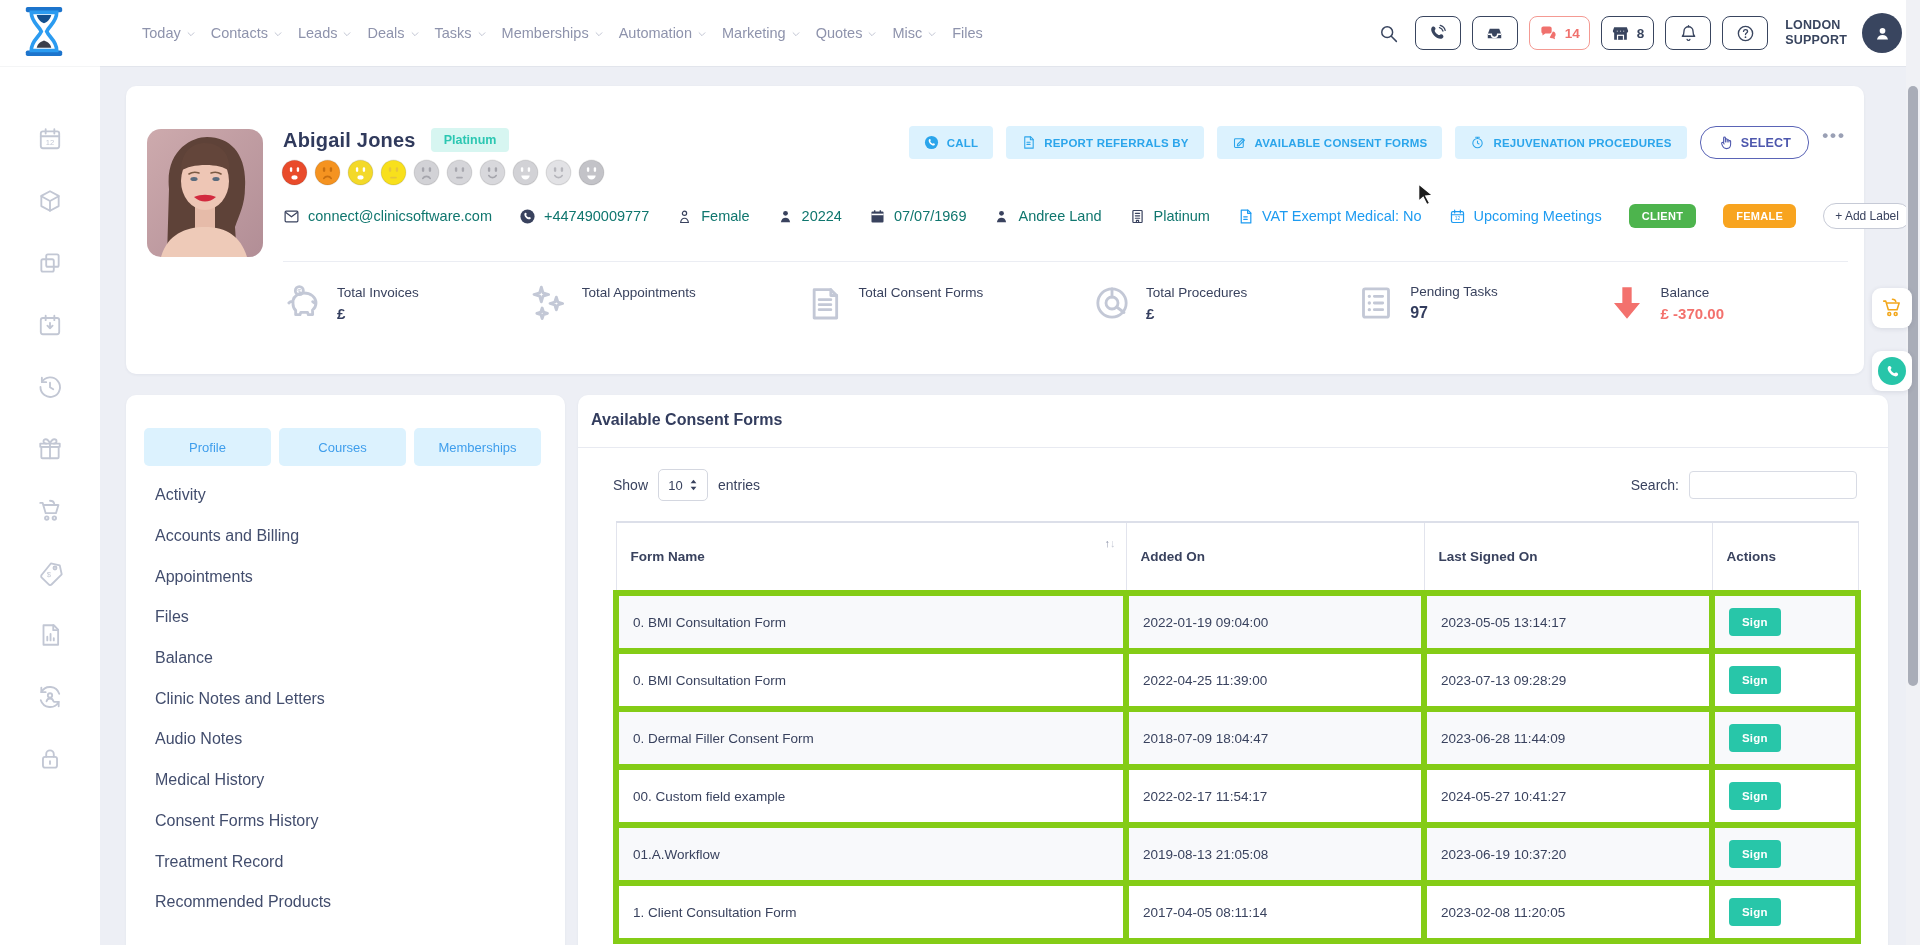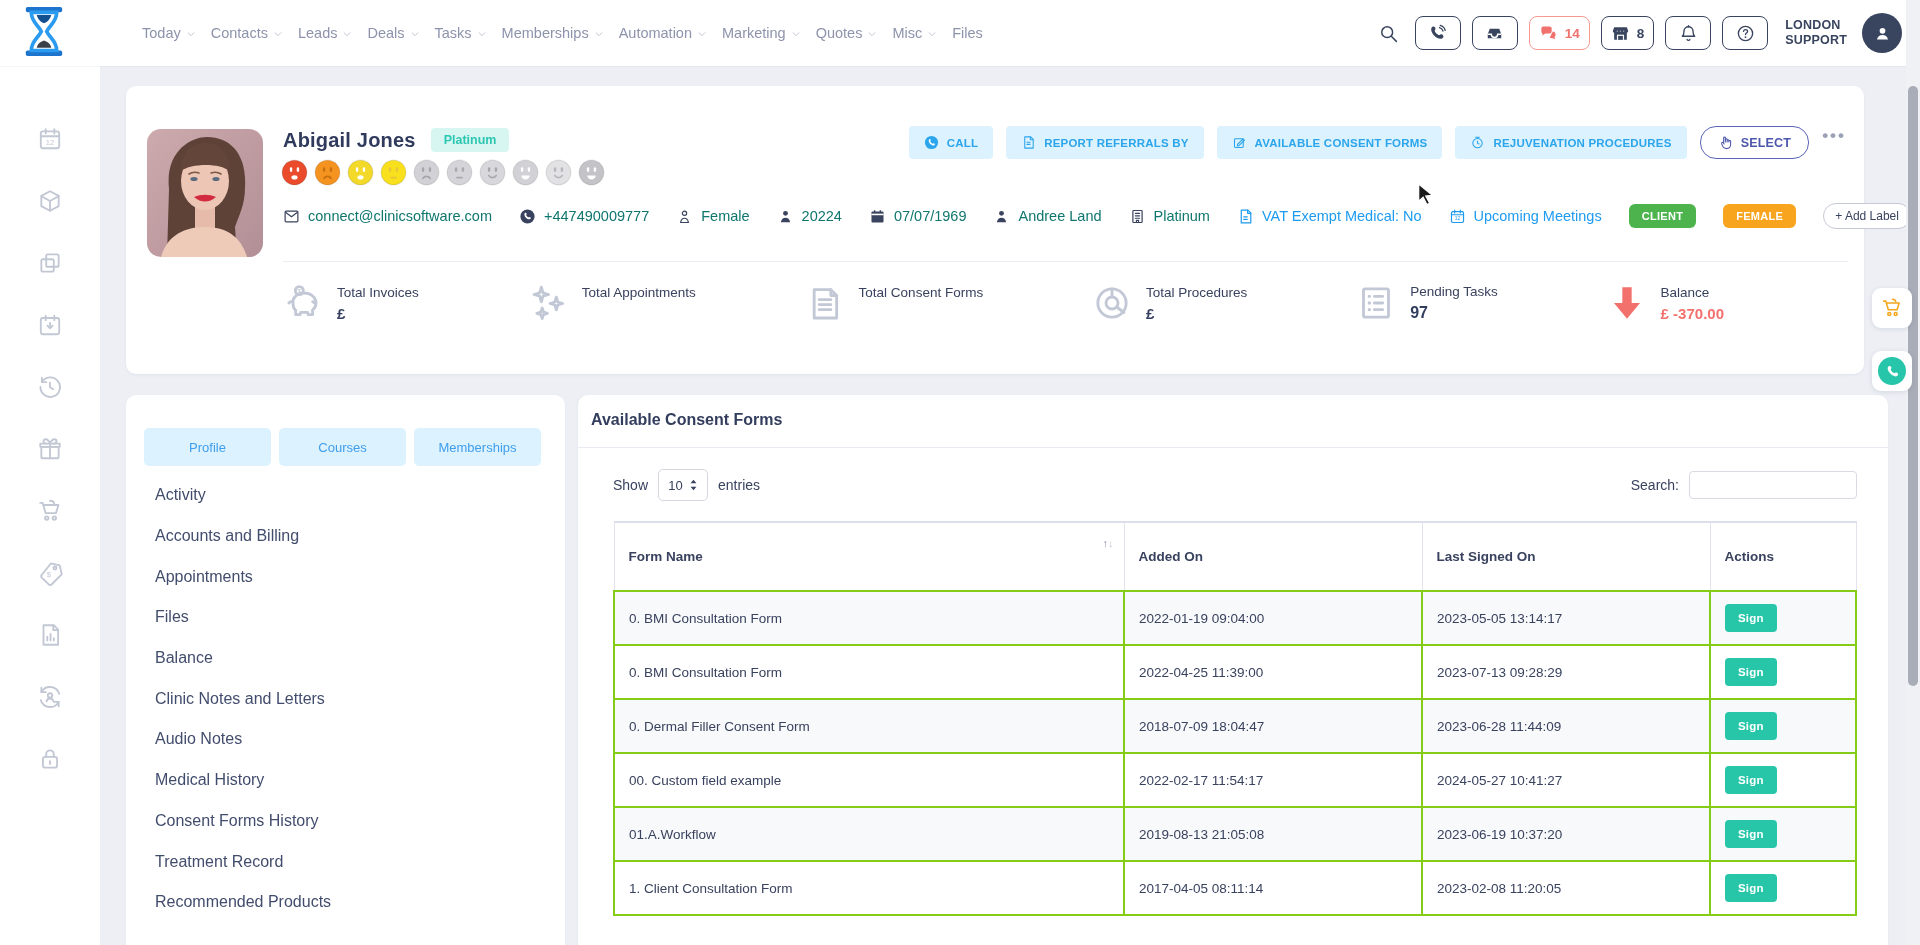--- a/index.html
+++ b/index.html
@@ -87,21 +87,21 @@
   .page-size{width:48px;height:30px;border:1px solid #d4d7e0;border-radius:5px;display:flex;align-items:center;
              justify-content:center;gap:6px;font-size:13px;color:#39425e;cursor:pointer;background:#fff}
   .page-size svg{width:9px;height:12px;color:#39425e}
   .search-group{display:flex;align-items:center;gap:10px;font-size:14px;color:#39425e}
   .search-input{width:168px;height:28px;border:1px solid #d8dbe4;border-radius:4px;background:#fff;outline:none;
                 font-family:"Liberation Sans",sans-serif;font-size:13px;color:#39425e;padding:0 8px;box-sizing:border-box}
   table.cf{position:absolute;left:35px;top:126px;border-collapse:collapse;table-layout:fixed;width:1242px;
            font-size:13.5px;color:#39425e}
   table.cf th{border:1px solid #e2e4ed;border-top:2px solid #dcdfe9;height:47px;text-align:left;padding:10px 14px;
               font-size:13.5px;font-weight:700;color:#39425e;position:relative;cursor:pointer;background:#fff}
-  table.cf td{border:2px solid #84cc16;height:52px;padding:0 14px;background:#fff}
+  table.cf td{border:6px solid #84cc16;height:52px;padding:0 14px;background:#fff}
   table.cf tbody tr:nth-child(odd) td{background:#f8f9fb}
   .sort-ic{position:absolute;right:10px;top:15px;color:#8d93a9;font-size:11px;line-height:1}
   .sort-ic .dim{color:#c6cad6}
   .sign-btn{background:#28c6a9;color:#fff;font-size:11.5px;font-weight:700;padding:8px 13px;border-radius:4px;
             border:none;cursor:pointer;letter-spacing:.2px}
 
   
   .float-box{position:absolute;width:40px;height:40px;background:#fff;border-radius:9px;z-index:8;
              box-shadow:0 1px 5px rgba(40,50,80,.12);display:flex;align-items:center;justify-content:center;cursor:pointer}
   .float-cart{left:1872px;top:288px;color:#f2a71b}

